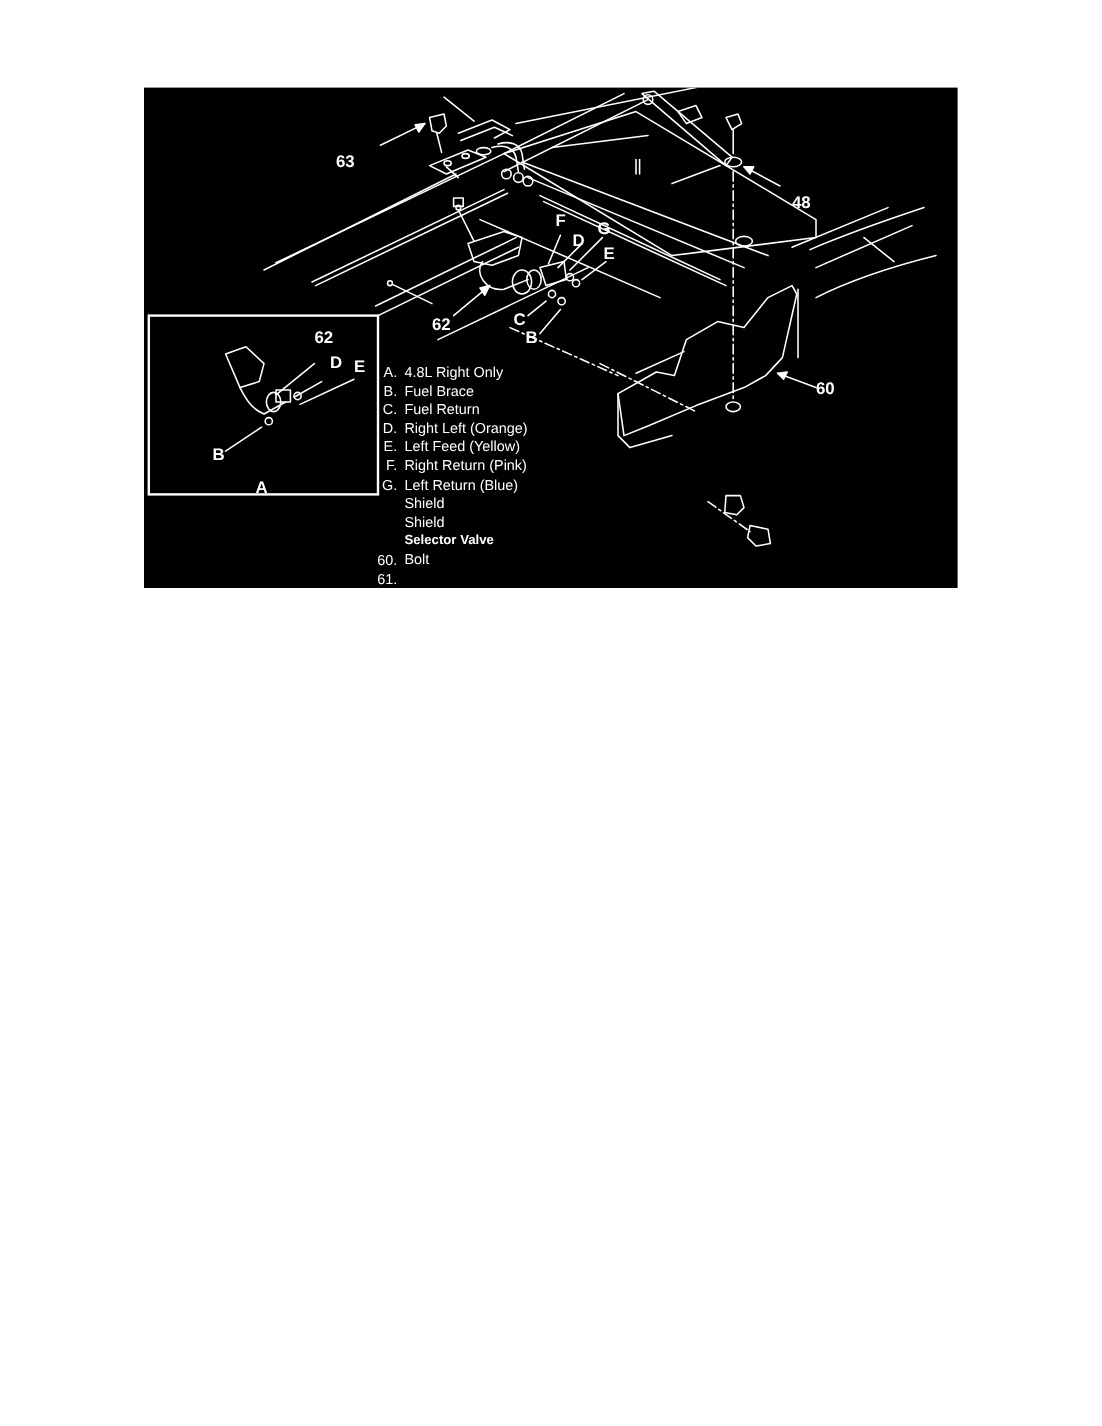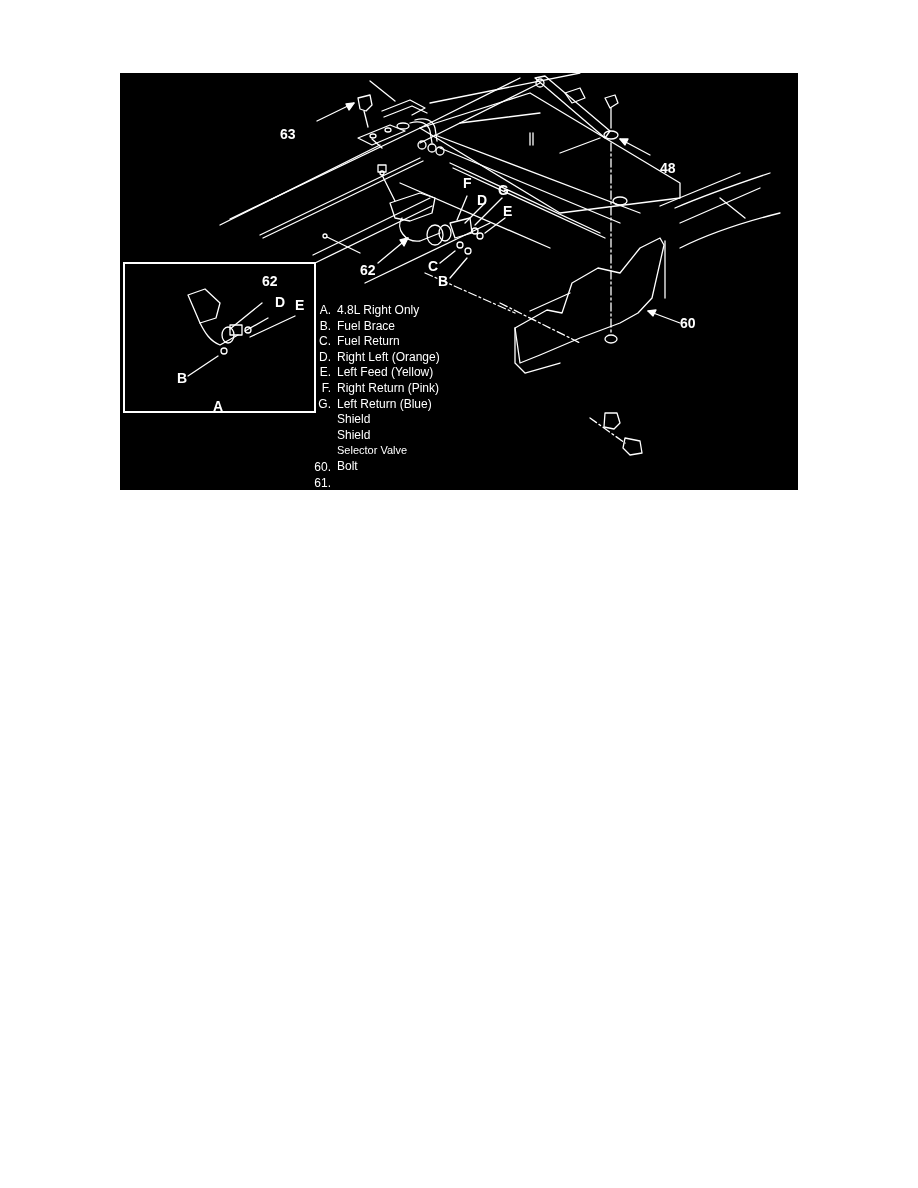--- a/index.html
+++ b/index.html
@@ -18,21 +18,21 @@
       border: 2px solid #ffffff; box-sizing: border-box;
     }
     .legend {
       position: absolute; left: 187px; top: 230px; margin: 0; padding: 0; list-style: none;
       font-family: "Liberation Sans", sans-serif; font-size: 12px; color: #ffffff;
     }
     .legend li { height: 15.6px; line-height: 15.6px; white-space: nowrap; display: flex; }
     .legend .key { display: inline-block; width: 30px; text-align: right; padding-right: 6px; box-sizing: border-box; }
     .legend .key.num { width: 30px; margin-top: 48px; }
     .legend .txt { display: inline-block; }
-    .legend li.bold .txt { font-weight: normal; font-size: 11px; }
+    .legend li.bold .txt { font-weight: bold; font-size: 11px; }
   </style>
 </head>
 <body>
 
 <div class="figure">
   <svg class="art" viewBox="0 0 678 417" fill="none" stroke="#ffffff" stroke-width="1.3" stroke-linecap="round" stroke-linejoin="round">
 
     <g>
       <line x1="110" y1="146" x2="300" y2="55"></line>
       <line x1="100" y1="152" x2="260" y2="72"></line>

